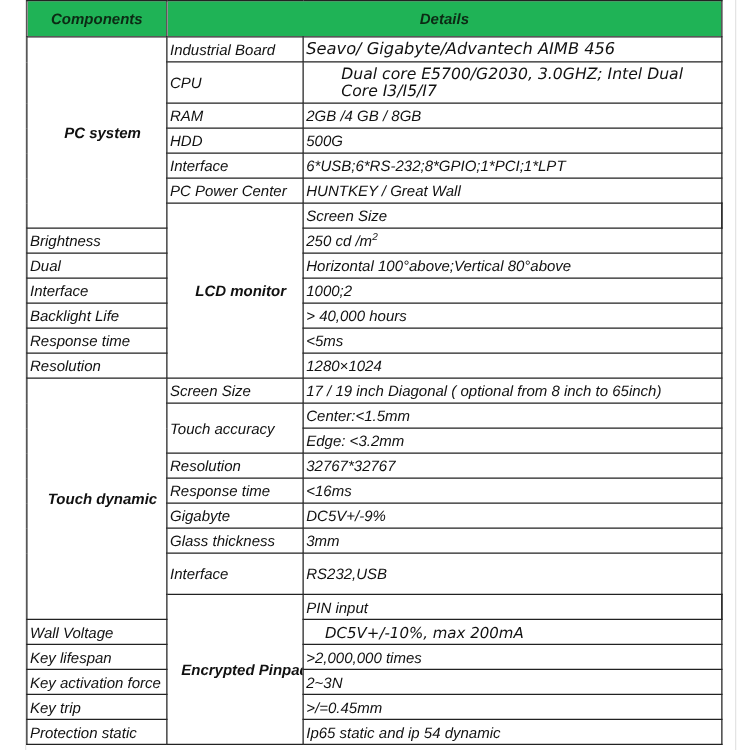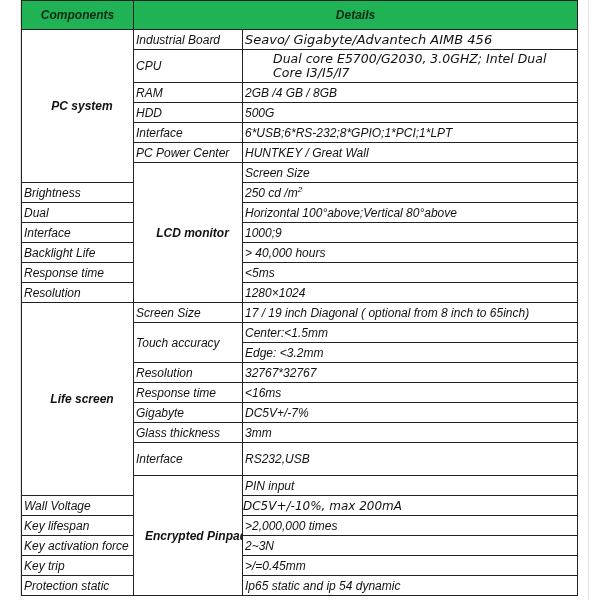--- a/index.html
+++ b/index.html
@@ -73,76 +73,76 @@
     <tr>
       <td class="key">Brightness</td>
       <td class="val"><span>250 cd /m</span><span class="sup">2</span></td>
     </tr>
     <tr>
       <td class="key">Dual</td>
       <td class="val">Horizontal 100°above;Vertical 80°above</td>
     </tr>
     <tr>
       <td class="key">Interface</td>
-      <td class="val">1000;9</td>
+      <td class="val">1000;2</td>
     </tr>
     <tr>
       <td class="key">Backlight Life</td>
       <td class="val">&gt; 40,000 hours</td>
     </tr>
     <tr>
       <td class="key">Response time</td>
       <td class="val">&lt;5ms</td>
     </tr>
     <tr>
       <td class="key">Resolution</td>
       <td class="val">1280×1024</td>
     </tr>
 
     <tr>
-      <td class="comp" rowspan="9">Life screen</td>
+      <td class="comp" rowspan="9">Touch dynamic</td>
       <td class="key">Screen Size</td>
       <td class="val">17 / 19 inch Diagonal ( optional from 8 inch to 65inch)</td>
     </tr>
     <tr>
       <td class="key" rowspan="2">Touch accuracy</td>
       <td class="val">Center:&lt;1.5mm</td>
     </tr>
     <tr>
       <td class="val">Edge: &lt;3.2mm</td>
     </tr>
     <tr>
       <td class="key">Resolution</td>
       <td class="val">32767*32767</td>
     </tr>
     <tr>
       <td class="key">Response time</td>
       <td class="val">&lt;16ms</td>
     </tr>
     <tr>
       <td class="key">Gigabyte</td>
-      <td class="val">DC5V+/-7%</td>
+      <td class="val">DC5V+/-9%</td>
     </tr>
     <tr>
       <td class="key">Glass thickness</td>
       <td class="val">3mm</td>
     </tr>
     <tr class="tall">
       <td class="key">Interface</td>
       <td class="val">RS232,USB</td>
     </tr>
 
     <tr>
       <td class="comp" rowspan="6">Encrypted Pinpad</td>
       <td class="key">PIN input</td>
       <td class="val">10 numerical keys and 6 function keys</td>
     </tr>
     <tr>
       <td class="key">Wall Voltage</td>
-      <td class="val alt-font" style="padding-left:0;">DC5V+/-10%, max 200mA</td>
+      <td class="val alt-font" style="padding-left:17px;">DC5V+/-10%, max 200mA</td>
     </tr>
     <tr>
       <td class="key">Key lifespan</td>
       <td class="val">&gt;2,000,000 times</td>
     </tr>
     <tr>
       <td class="key">Key activation force</td>
       <td class="val">2~3N</td>
     </tr>
     <tr>

